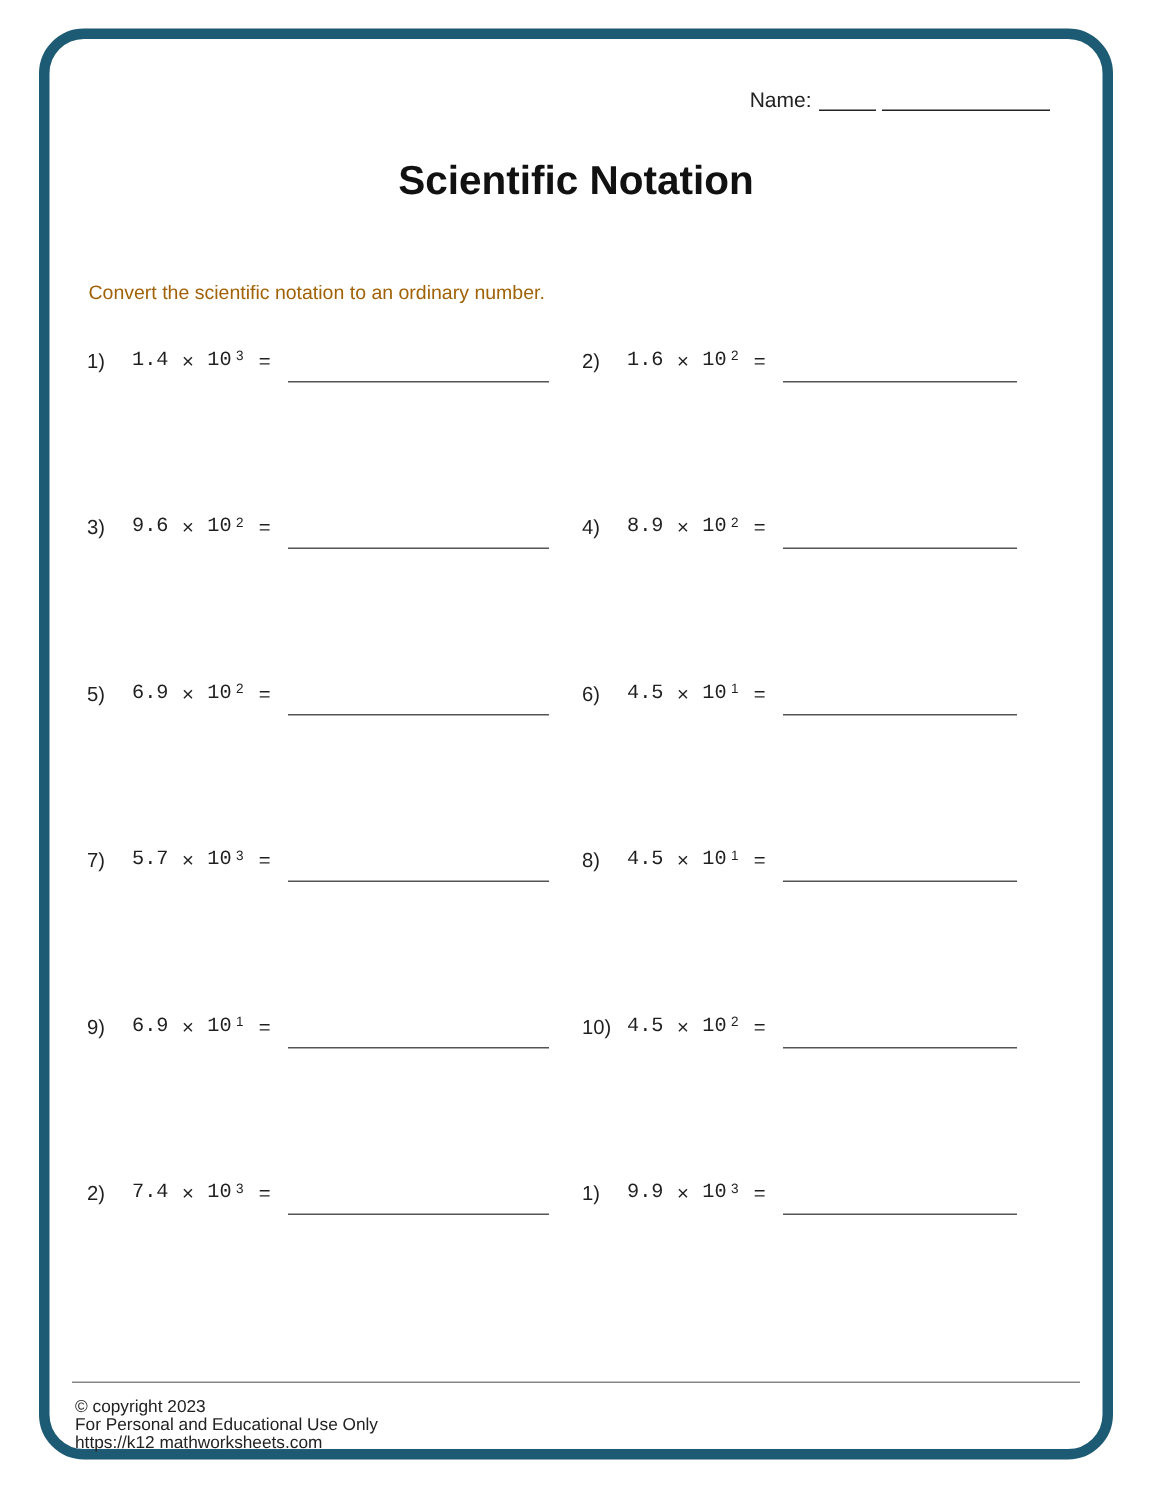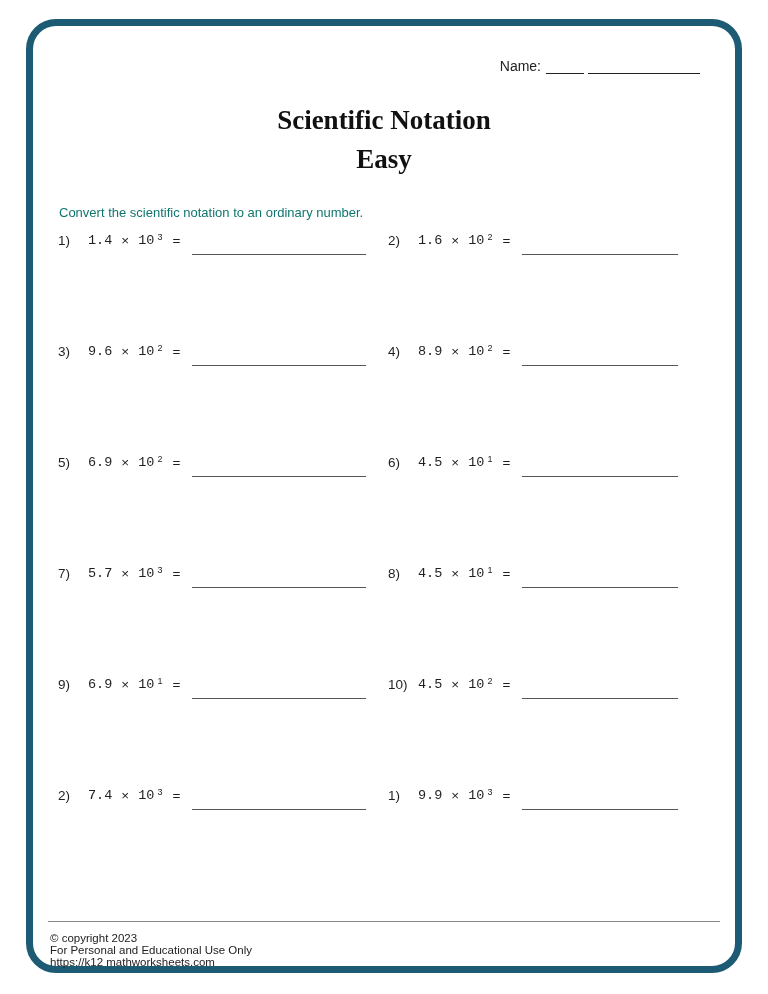--- a/index.html
+++ b/index.html
@@ -45,28 +45,27 @@
   .title-block {
     position: absolute;
     top: 101px;
     left: 0;
     right: 0;
     text-align: center;
     font-weight: bold;
     font-size: 27px;
     line-height: 39px;
     color: #111;
-    font-family: Liberation Serif, serif;
   }
   .instruction {
     position: absolute;
-    top: 205px;
+    top: 187px;
     left: 59px;
     font-size: 13px;
-    color: #0f766e;
+    color: #a16207;
     text-align: center;
   }
   .problems {
     position: absolute;
     top: 233px;
     left: 58px;
     width: 642px;
     display: grid;
     grid-template-columns: 330px 1fr;
     grid-auto-rows: 111px;
@@ -123,21 +122,20 @@
   <div class="border-frame"></div>
 
   <div class="name-row">
     <span>Name:</span>
     <span class="name-line short"></span>
     <span class="name-line long"></span>
   </div>
 
   <div class="title-block">
     <div>Scientific Notation</div>
-    <div>Easy</div>
   </div>
 
   <div class="instruction">Convert the scientific notation to an ordinary number.</div>
 
   <div class="problems" id="problems">
   <div class="problem">
     <span class="qnum">1)</span>
     <span class="mantissa">1.4</span>
     <span class="times">×</span>
     <span class="base">10</span>

